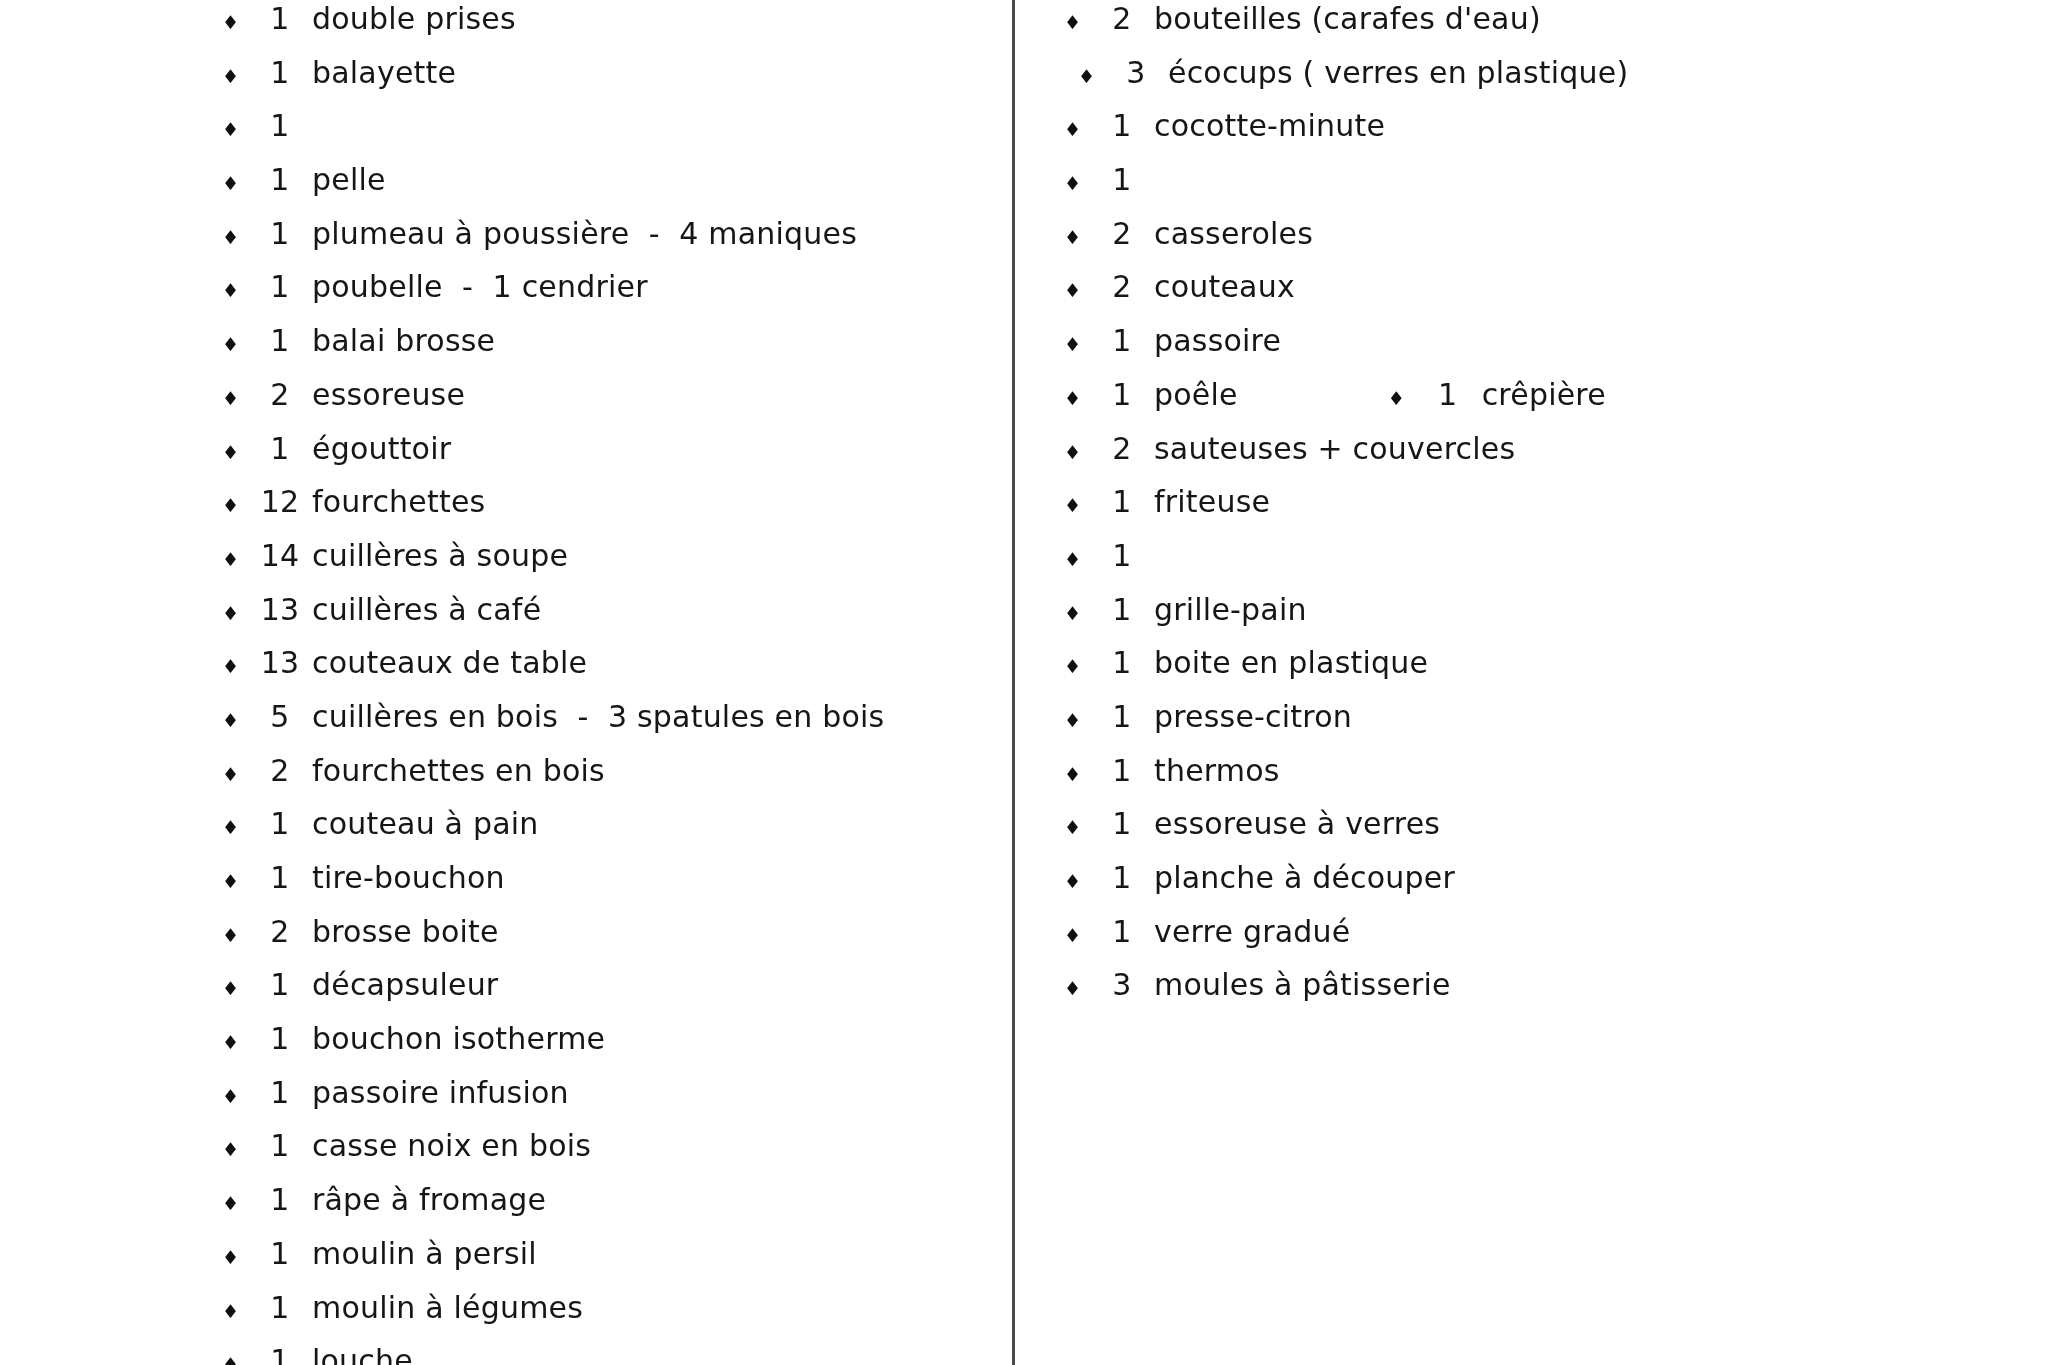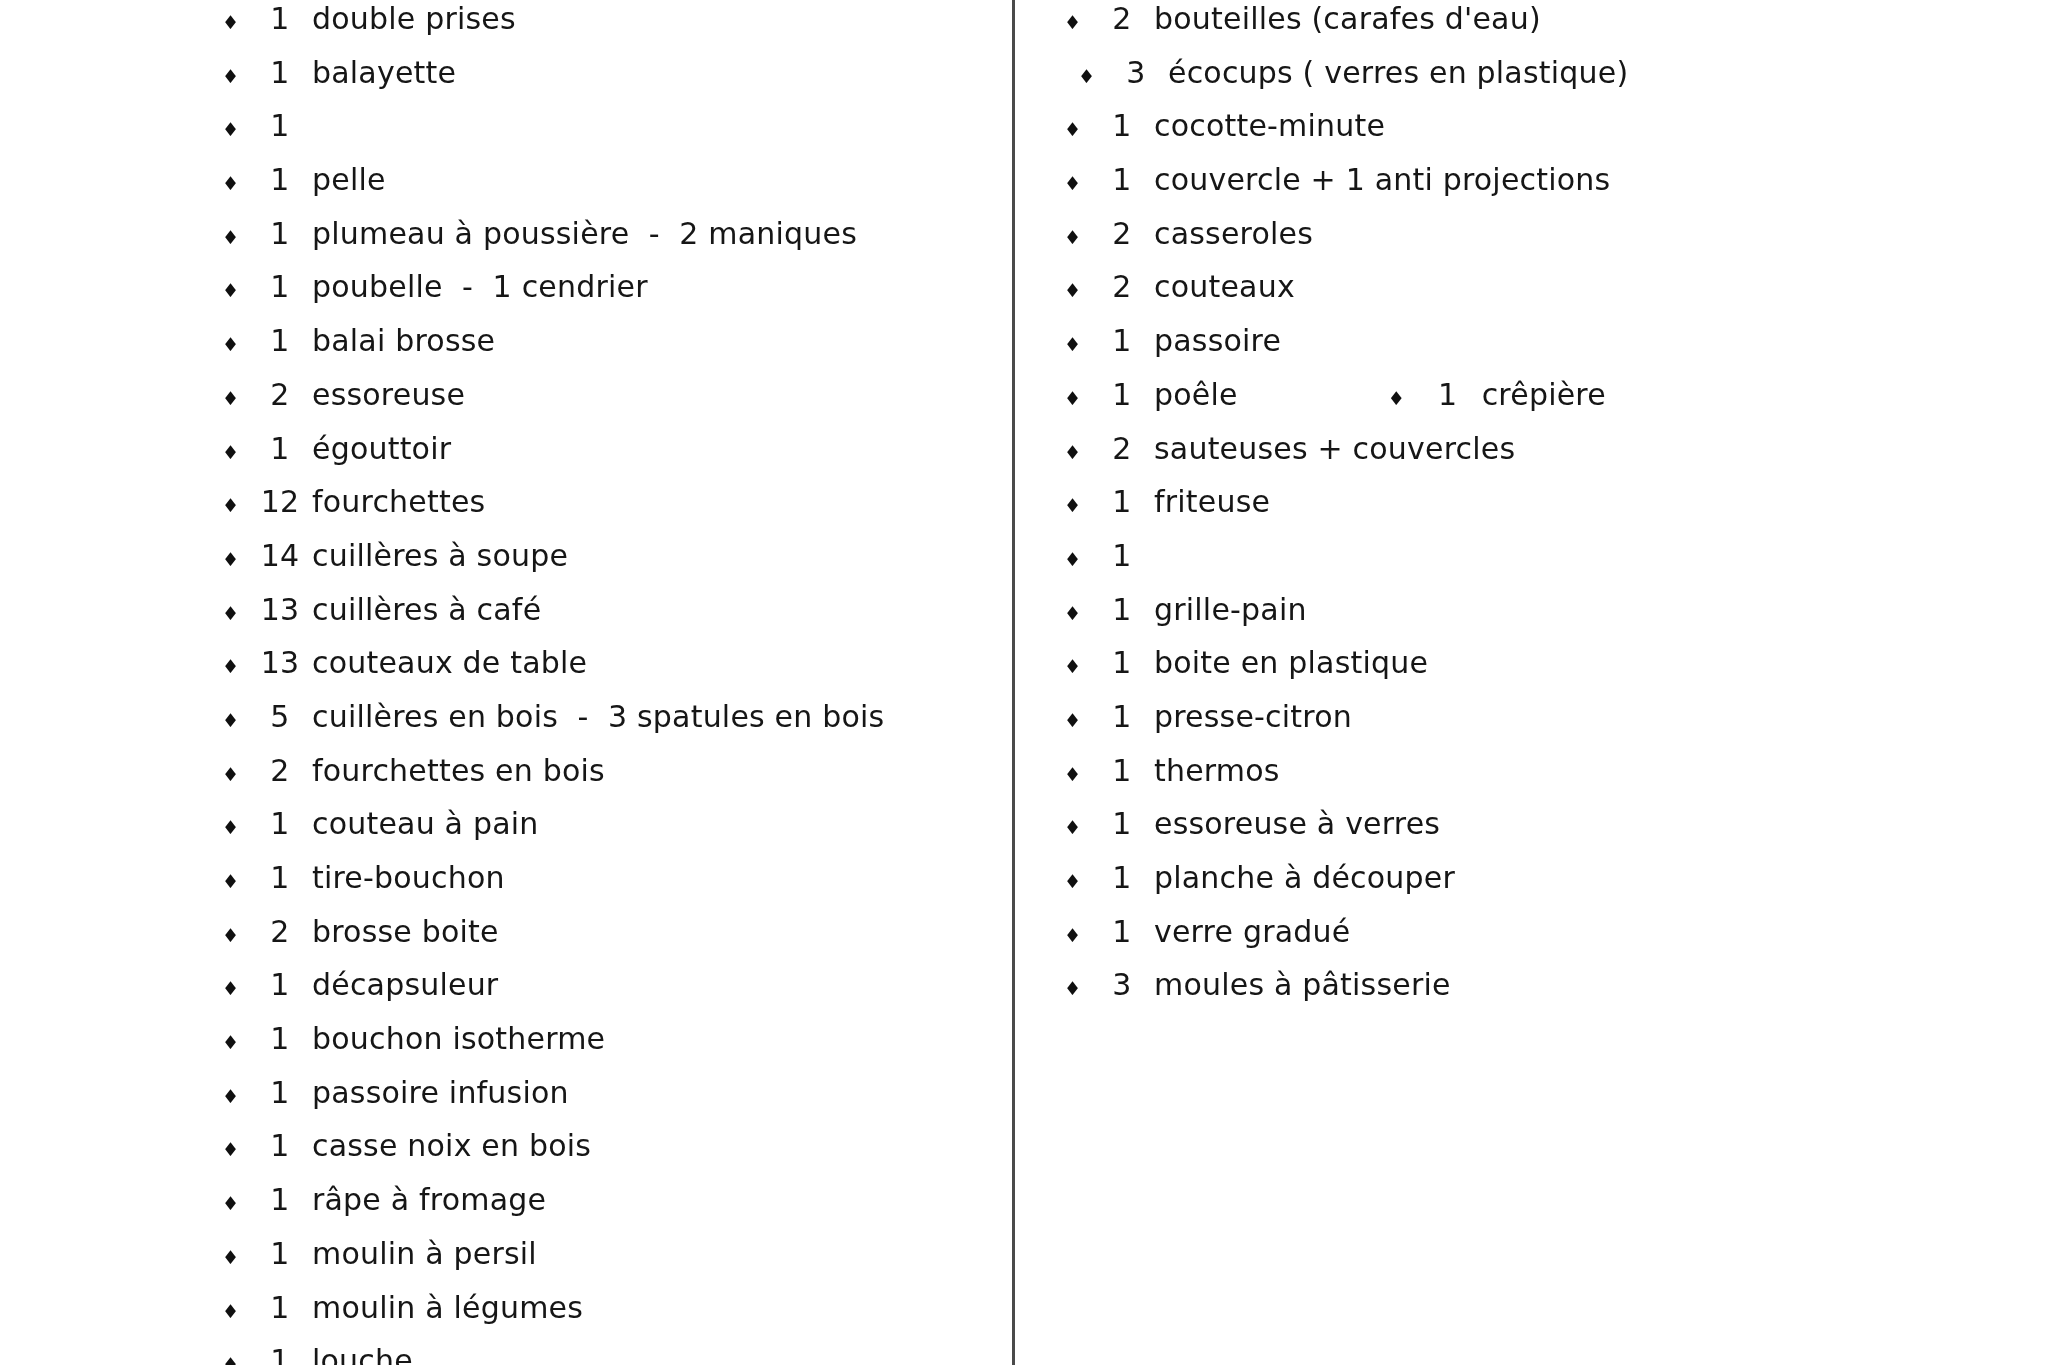--- a/index.html
+++ b/index.html
@@ -87,21 +87,21 @@
   </div>
       <div class="row">
     <span class="bullet">♦</span>
     <span class="qty">1</span>
     <span class="label">pelle</span>
 
   </div>
       <div class="row">
     <span class="bullet">♦</span>
     <span class="qty">1</span>
-    <span class="label">plumeau à poussière  -  2 maniques</span>
+    <span class="label">plumeau à poussière  -  4 maniques</span>
 
   </div>
       <div class="row">
     <span class="bullet">♦</span>
     <span class="qty">1</span>
     <span class="label">poubelle  -  1 cendrier</span>
 
   </div>
       <div class="row">
     <span class="bullet">♦</span>
@@ -242,21 +242,20 @@
   </div>
       <div class="row">
     <span class="bullet">♦</span>
     <span class="qty">1</span>
     <span class="label">cocotte-minute</span>
 
   </div>
       <div class="row">
     <span class="bullet">♦</span>
     <span class="qty">1</span>
-    <span class="label">couvercle + 1 anti projections</span>
 
   </div>
       <div class="row">
     <span class="bullet">♦</span>
     <span class="qty">2</span>
     <span class="label">casseroles</span>
 
   </div>
       <div class="row">
     <span class="bullet">♦</span>

